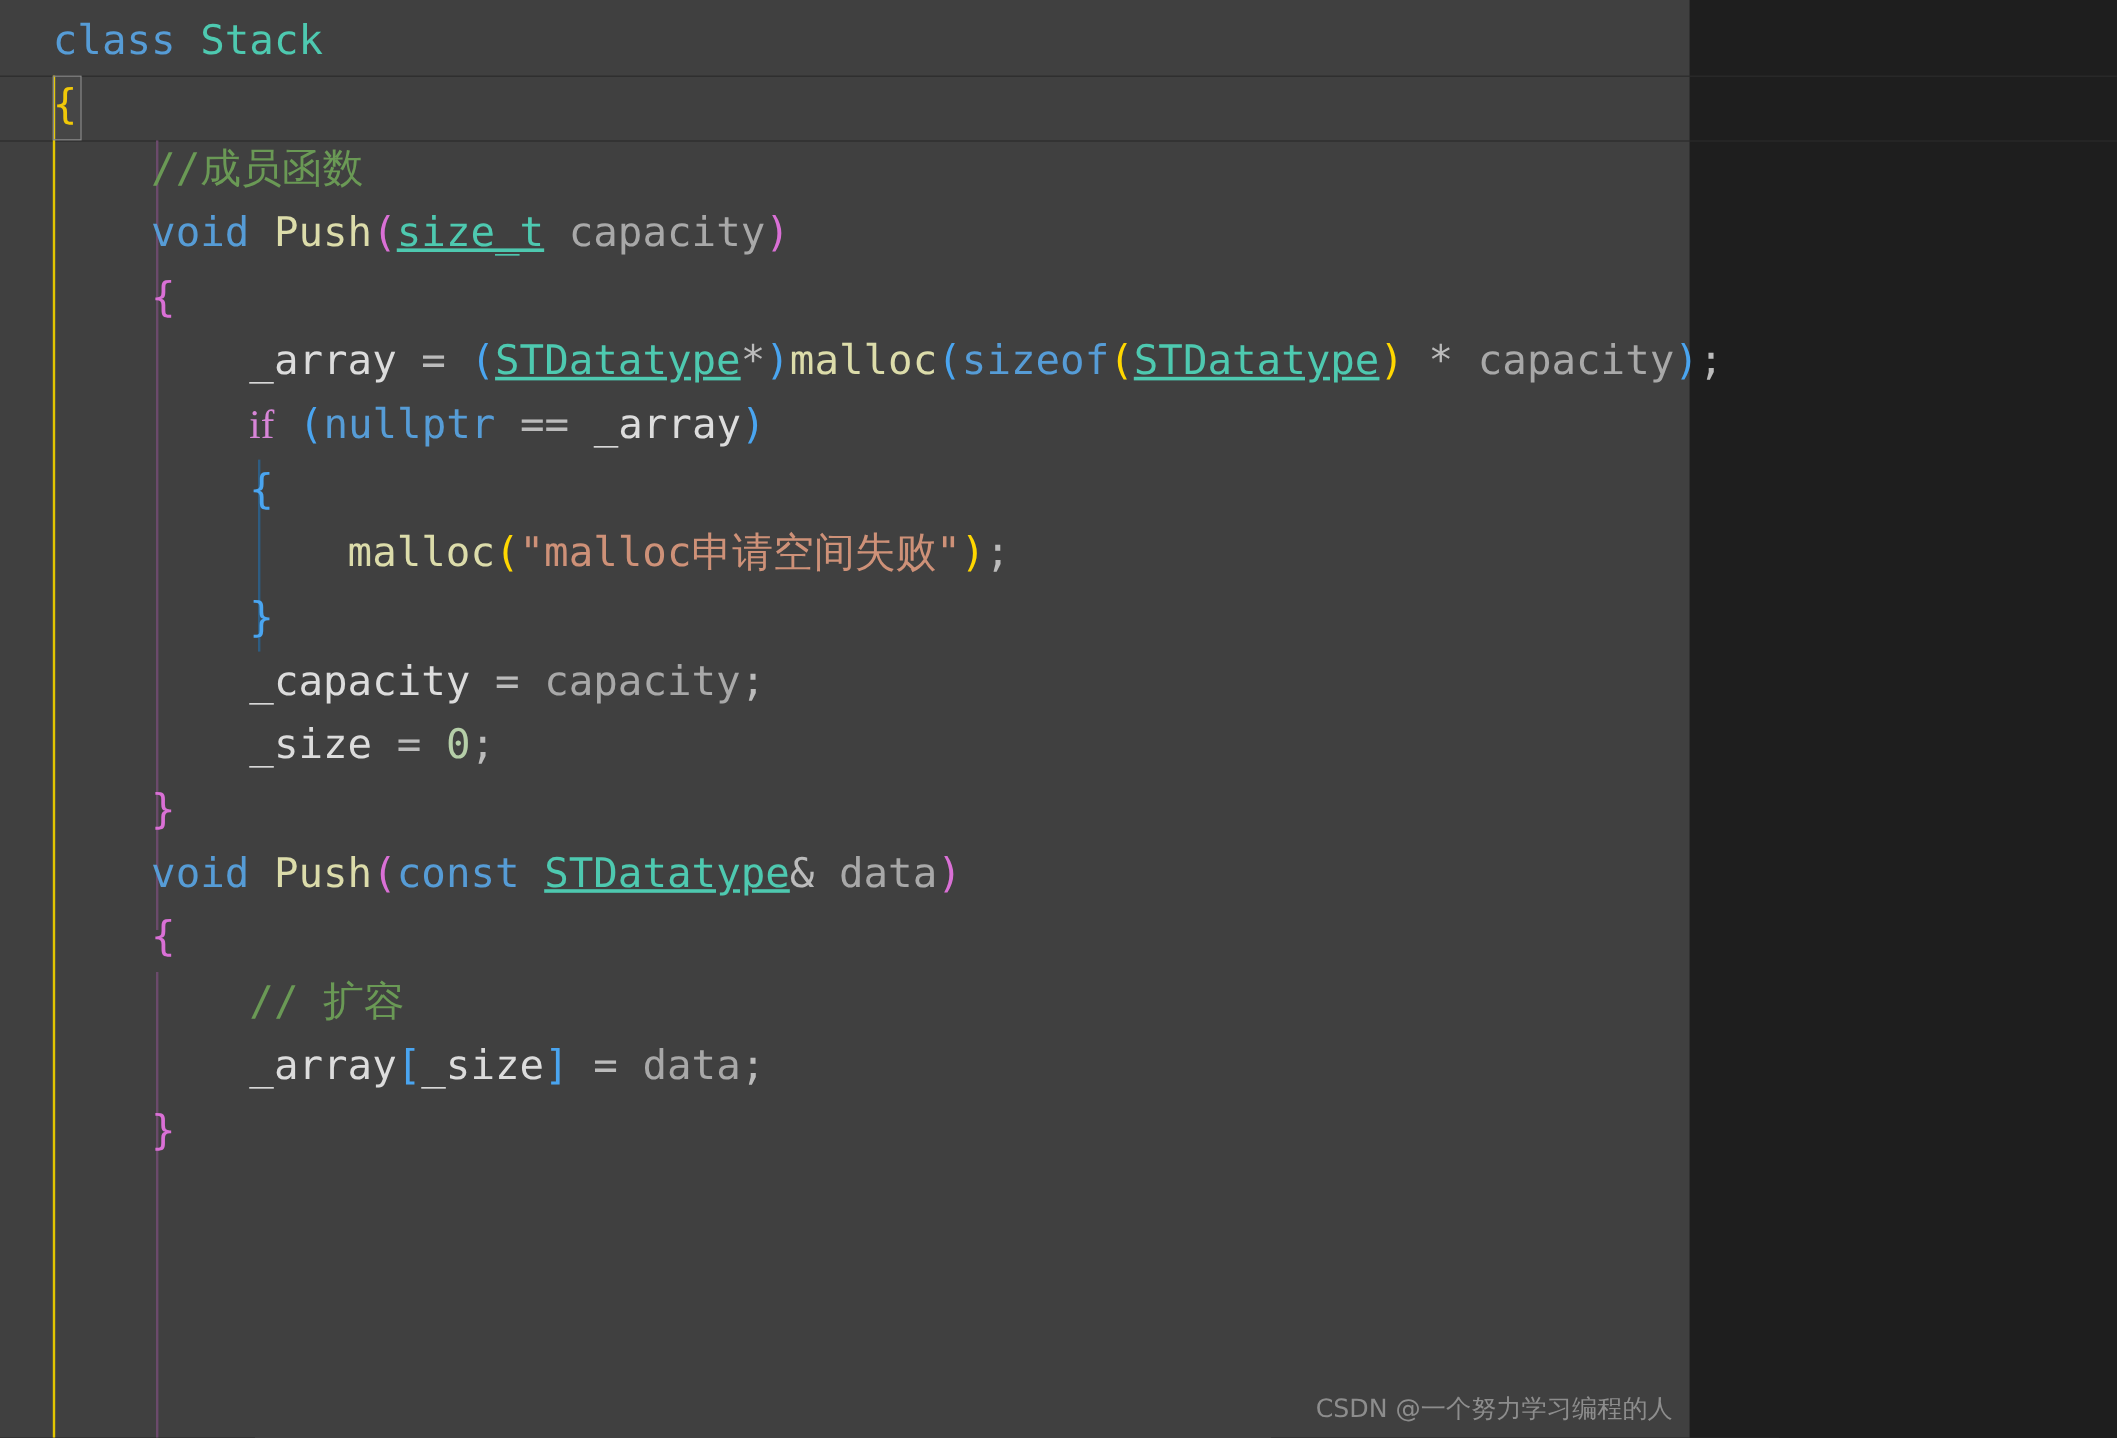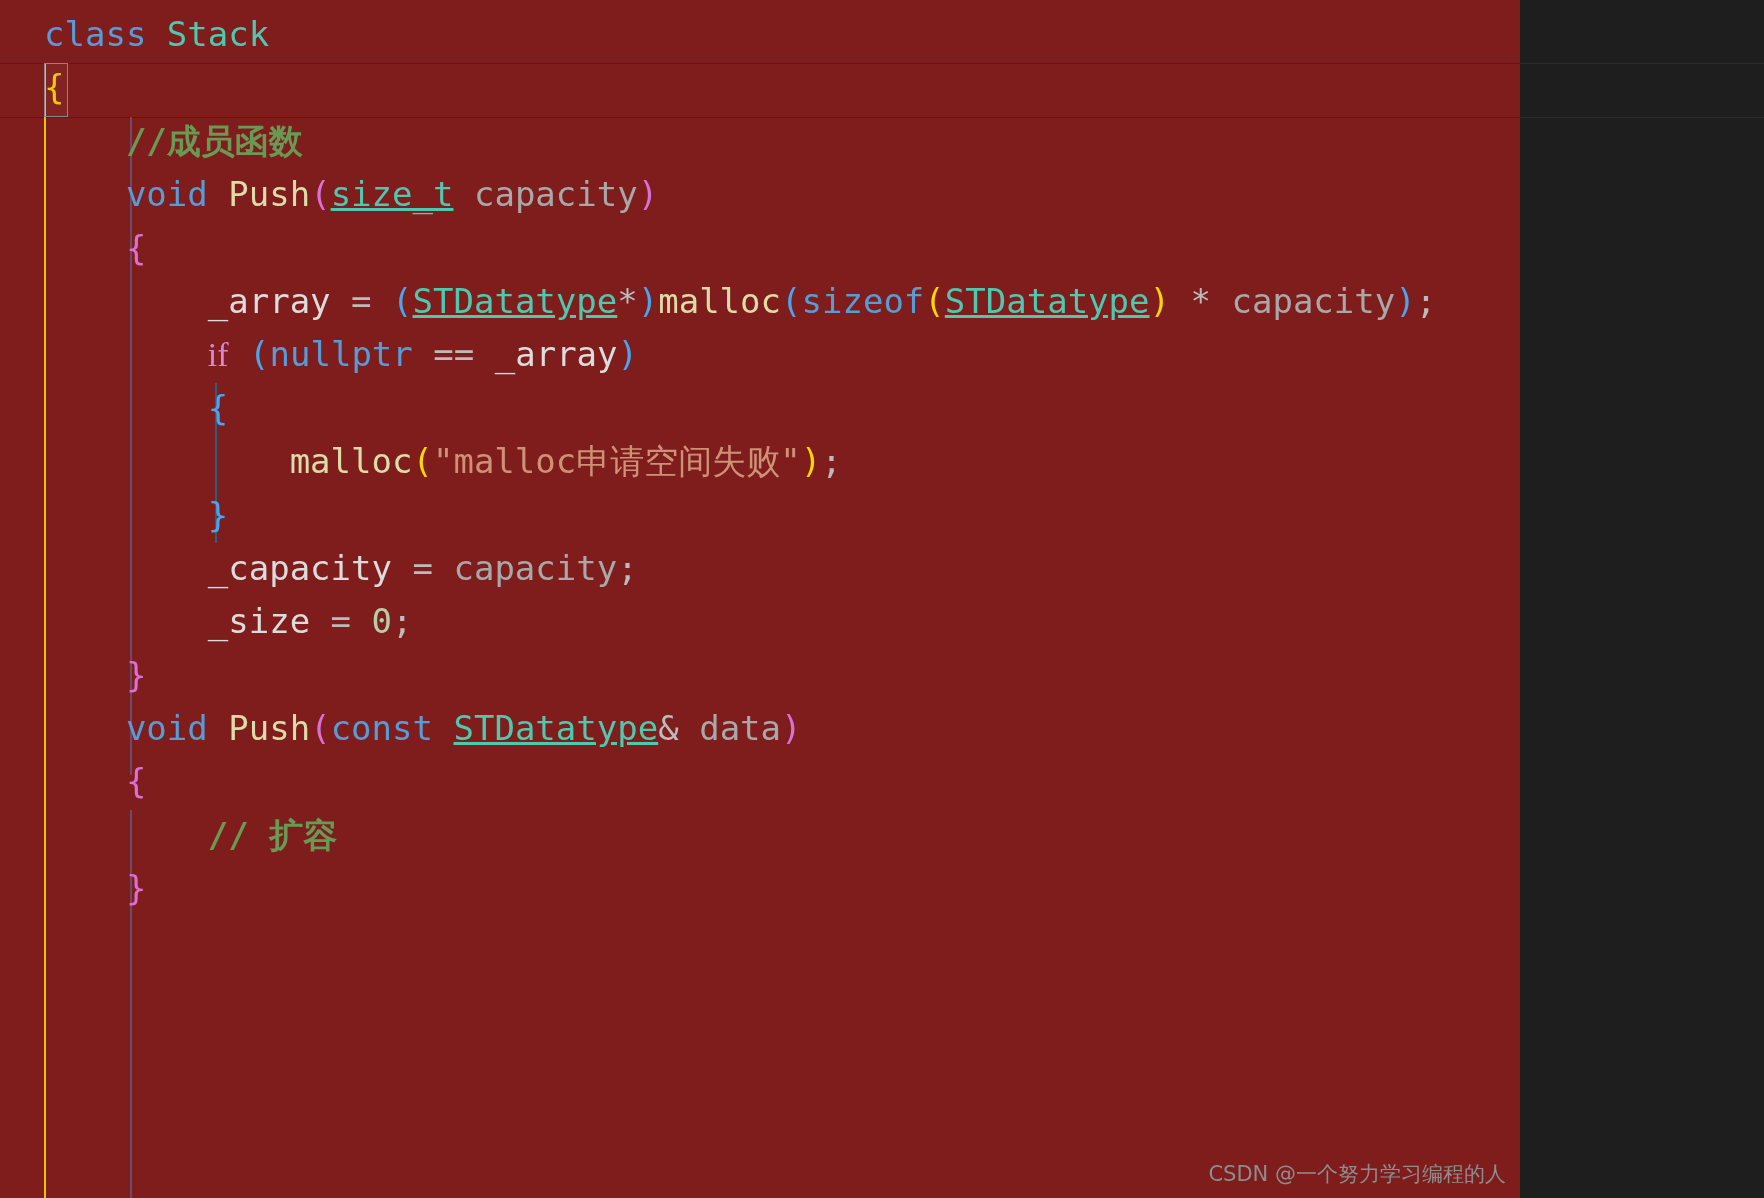--- a/index.html
+++ b/index.html
@@ -10,23 +10,23 @@
   }
   body {
     width: 1764px;
     height: 1198px;
     overflow: hidden;
     font-family: "DejaVu Sans Mono", "Liberation Mono", monospace;
   }
 
   #editor {
     position: relative;
-    width: 1520px;
+    width: 1408px;
     height: 1198px;
-    background: #7f1d1d;
+    background: #404040;
   }
 
   
   .code-area {
     position: absolute;
     left: 0;
     top: 0;
     width: 1764px;
     height: 1198px;
     padding-top: 8px;
@@ -82,21 +82,21 @@
   
   .kw       { color: #569cd6; }  
   .kwc      { color: #d885d8; font-family: Liberation Serif, serif; }  
   .type     { color: #4ec9b0; text-decoration: underline; }  
   .fn       { color: #dcdcaa; }  
   .var      { color: #a8a8a8; }  
   .varw     { color: #dcdcdc; }  
   .op       { color: #bbbbbb; }  
   .str      { color: #ce9178; }  
   .num      { color: #b5cea8; }  
-  .cmt      { color: #6a9955; font-weight: bold; }  
+  .cmt      { color: #6a9955; }  
   .cls      { color: #4ec9b0; }  
   .b-gold   { color: #ffd700; }
   .b-pink   { color: #da70d6; }
   .b-blue   { color: #4aa5f0; }
   .b-yellow { color: #f0c808; }
 
   
   .watermark {
     position: absolute;
     right: 14px;
@@ -133,17 +133,18 @@
       <div class="line"><span class="txt"><span>        </span><span class="kwc">if</span><span class="op"> </span><span class="b-blue">(</span><span class="kw">nullptr</span><span class="op"> </span><span class="op">==</span><span class="op"> </span><span class="varw">_array</span><span class="b-blue">)</span></span></div>
       <div class="line"><span class="txt"><span>        </span><span class="b-blue">{</span></span></div>
       <div class="line"><span class="txt"><span>            </span><span class="fn">malloc</span><span class="b-gold">(</span><span class="str">"malloc申请空间失败"</span><span class="b-gold">)</span><span class="op">;</span></span></div>
       <div class="line"><span class="txt"><span>        </span><span class="b-blue">}</span></span></div>
       <div class="line"><span class="txt"><span>        </span><span class="varw">_capacity</span><span class="op"> </span><span class="op">=</span><span class="op"> </span><span class="var">capacity</span><span class="op">;</span></span></div>
       <div class="line"><span class="txt"><span>        </span><span class="varw">_size</span><span class="op"> </span><span class="op">=</span><span class="op"> </span><span class="num">0</span><span class="op">;</span></span></div>
       <div class="line"><span class="txt"><span>    </span><span class="b-pink">}</span></span></div>
       <div class="line"><span class="txt"><span>    </span><span class="kw">void</span><span class="op"> </span><span class="fn">Push</span><span class="b-pink">(</span><span class="kw">const</span><span class="op"> </span><span class="type">STDatatype</span><span class="op">&amp;</span><span class="op"> </span><span class="var">data</span><span class="b-pink">)</span></span></div>
       <div class="line"><span class="txt"><span>    </span><span class="b-pink">{</span></span></div>
       <div class="line"><span class="txt"><span>        </span><span class="cmt">// 扩容</span></span></div>
+      <div class="line"><span class="txt"><span>        </span><span class="varw">_array</span><span class="b-blue">[</span><span class="varw">_size</span><span class="b-blue">]</span><span class="op"> </span><span class="op">=</span><span class="op"> </span><span class="var">data</span><span class="op">;</span></span></div>
       <div class="line"><span class="txt"><span>    </span><span class="b-pink">}</span></span></div>
     </div>
 
   <div class="watermark">CSDN @一个努力学习编程的人</div>
 </div>
 
 </body></html>

